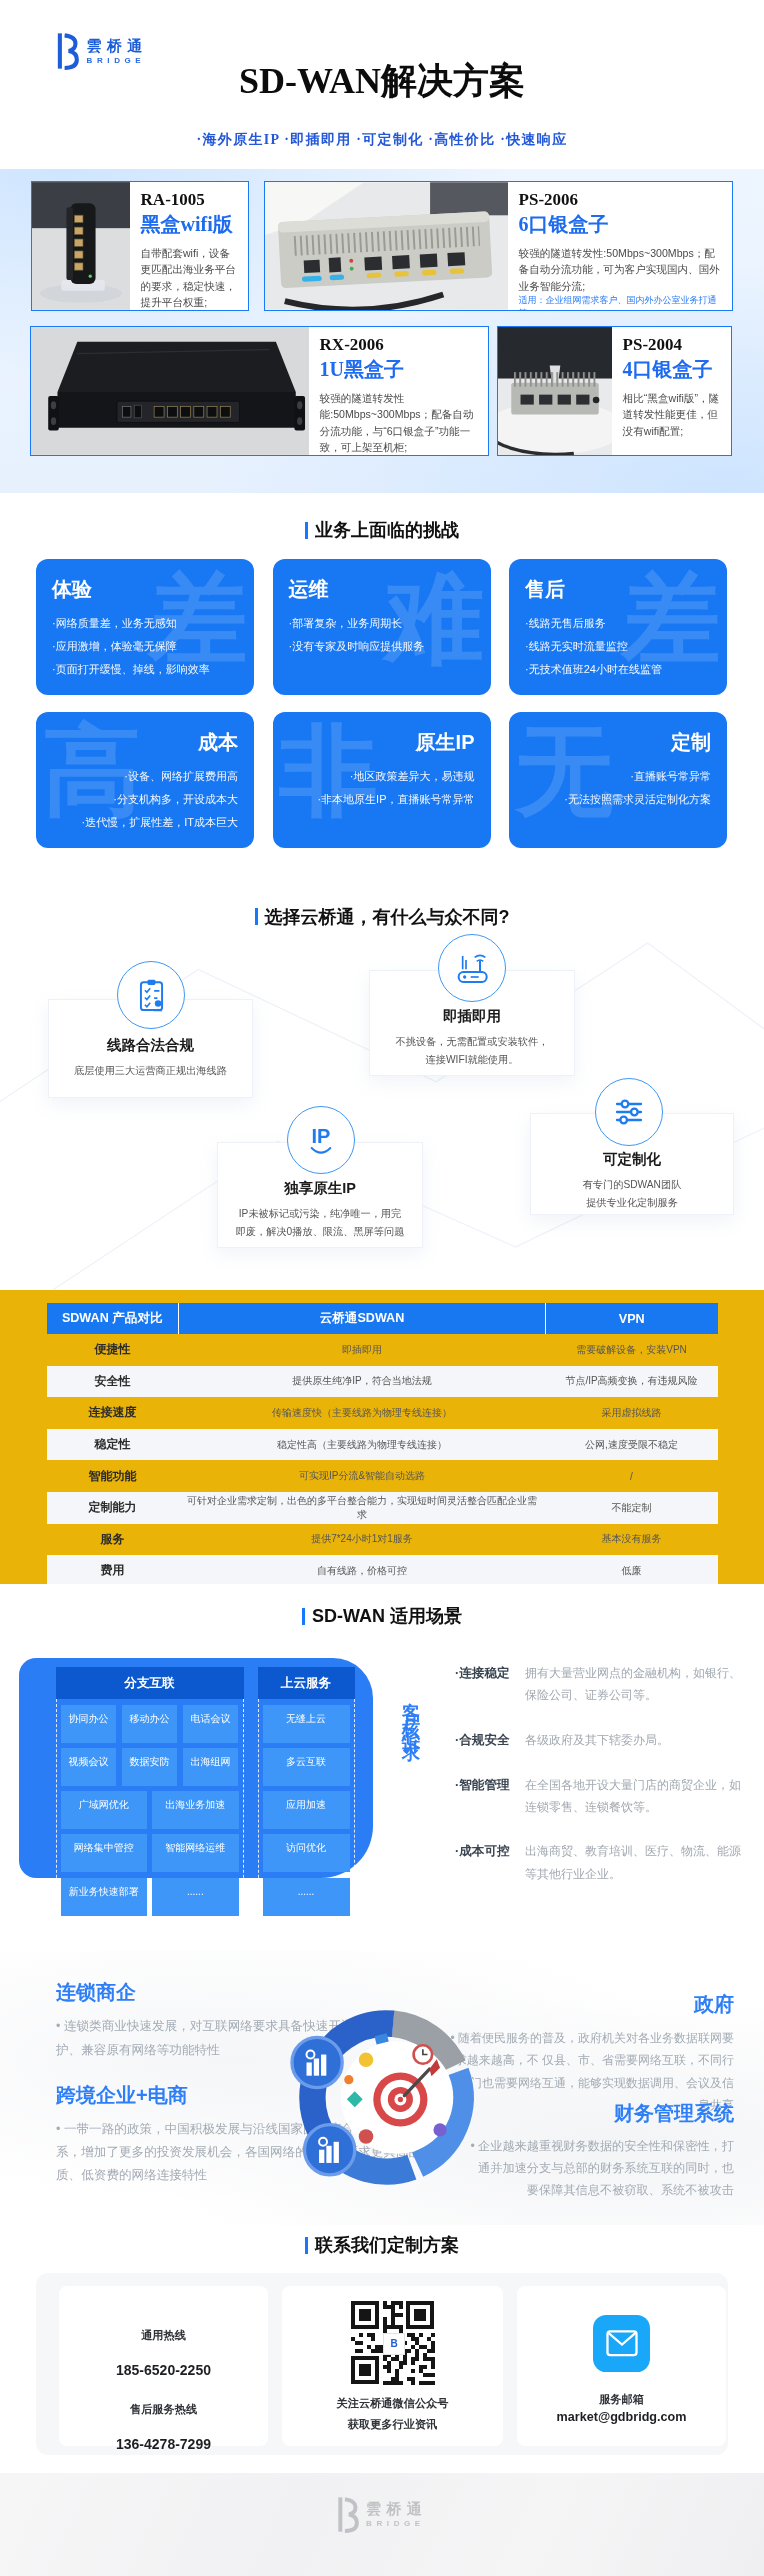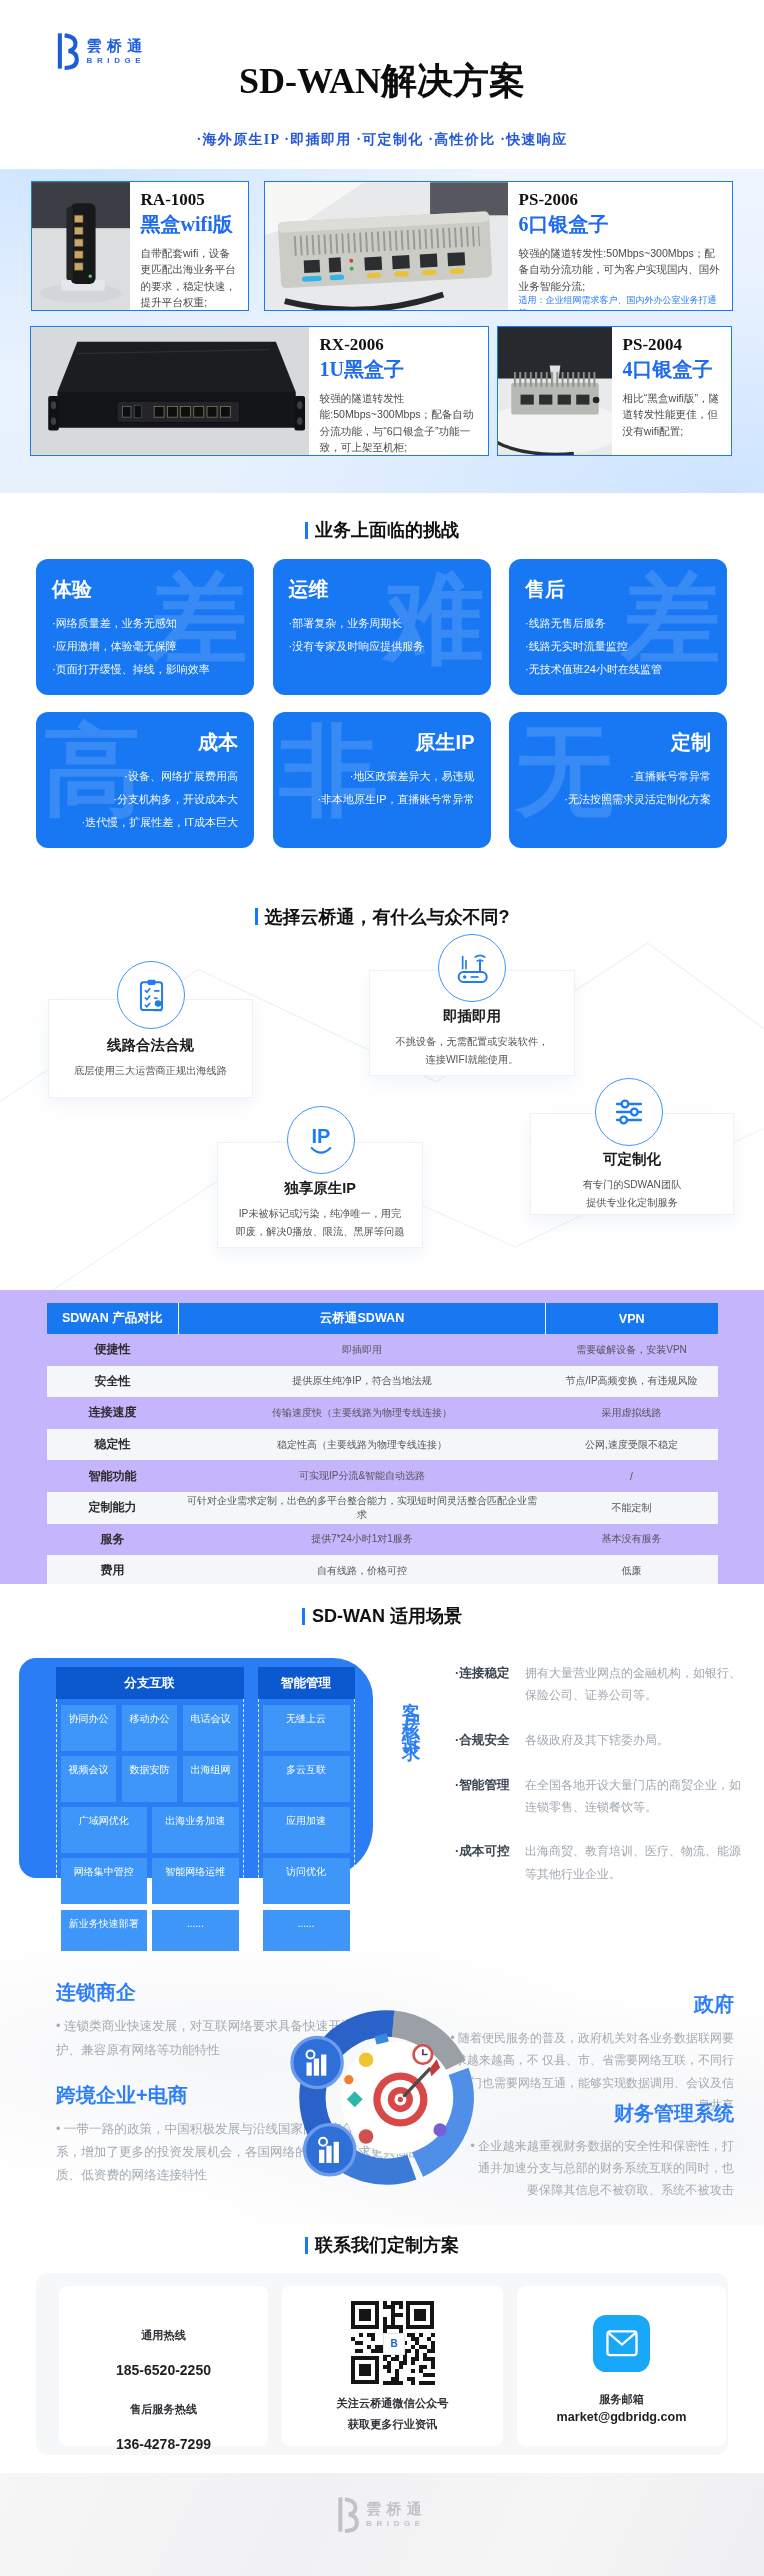--- a/index.html
+++ b/index.html
@@ -1,16 +1,16 @@
 <!DOCTYPE html>
 <html style="--primary_blue: #1877F3; --deep_blue: #0B58CF; --panel_blue: #2B7DF5; --tile_blue: #3E96F9; --heading_blue: #2E7FF7; --subtitle_blue: #2458D8; --email_blue: #18A7F9; --gray_text: #A3ABB4; --table_stripe: #F4F6F9;font-size:10.6px"><head>
 <meta charset="utf-8">
 <style>
   html,body{margin:0;padding:0;background:#fff;}
-  .page{position:relative;width:764px;height:2576px;overflow:hidden;background:#c4b5fd;
+  .page{position:relative;width:764px;height:2576px;overflow:hidden;background:#eab308;
         font-family:"Liberation Sans","DejaVu Sans",sans-serif;color:#222;}
   
   .sec-header{position:relative;height:169px;background:#fff;}
   .logo{position:absolute;left:56px;top:32px;display:flex;align-items:center;gap:6.6px;}
   .logo-txt{display:flex;flex-direction:column;line-height:1;}
   .logo-cn{font-size:15px;font-weight:800;color:#1d5dd8;letter-spacing:5.3px;}
   .logo-en{font-size:8px;font-weight:700;color:#2a6be0;letter-spacing:4.6px;margin-top:4px;}
   .main-title{position:absolute;top:57px;width:100%;text-align:center;
      font-family:"Liberation Serif","DejaVu Serif",serif;font-weight:900;font-size:36px;color:#0c0c0c;}
   .main-sub{position:absolute;top:131px;width:100%;text-align:center;
@@ -72,21 +72,21 @@
   .sec-sc{position:relative;height:367px;background:#fff;}
   .sec-sc .stitle{position:absolute;top:20px;}
   .sc-panel{position:absolute;left:18.5px;top:74px;width:354px;height:220px;background:#2b7df5;
      border-radius:17px 40px 52px 17px;}
   .sgroup{position:absolute;top:9.3px;}
   .sgroup.g0{left:37px;width:188px;}
   .sgroup.g1{left:239px;width:97px;}
   .g-header{height:32px;background:#0b58cf;color:#fff;font-size:12.6px;font-weight:700;line-height:32px;text-align:center;}
   .g-body{border:0.7px dashed rgba(255,255,255,.85);border-top:none;padding:5.3px 4px 6.6px;display:flex;flex-direction:column;gap:5.3px;}
   .sc-row{display:flex;gap:5.3px;}
-  .sc-tile{flex:1;background:#3e96f9;color:#fff;font-size:10px;line-height:28.4px;height:46px;text-align:center;
+  .sc-tile{flex:1;background:#3e96f9;color:#fff;font-size:10px;line-height:28.4px;height:38px;text-align:center;
      white-space:nowrap;overflow:hidden;}
   .vlabel{position:absolute;left:399px;top:104px;writing-mode:vertical-lr;text-orientation:upright;
      font-size:18px;font-weight:800;color:#2e7ff7;letter-spacing:8px;}
   .demands{position:absolute;left:455px;top:78px;width:292px;display:flex;flex-direction:column;gap:22.5px;}
   .d-row{display:flex;}
   .d-lab{width:70px;flex:none;font-size:12.6px;font-weight:700;color:#3a4551;line-height:1.75;}
   .d-desc{flex:1;font-size:12px;color:#a0a8b0;line-height:1.85;}
   
   .sec-seg{position:relative;height:274px;
      background:radial-gradient(ellipse at 30% 40%,#f5f6f8 0%,rgba(245,246,248,0) 60%),
@@ -482,21 +482,21 @@
               <div class="sc-tile">网络集中管控</div>
               <div class="sc-tile">智能网络运维</div>
             </div>
             <div class="sc-row">
               <div class="sc-tile">新业务快速部署</div>
               <div class="sc-tile">......</div>
             </div>
           </div>
         </div>
         <div class="sgroup g1">
-          <div class="g-header">智能管理</div>
+          <div class="g-header">上云服务</div>
           <div class="g-body">
             <div class="sc-row">
               <div class="sc-tile">无缝上云</div>
             </div>
             <div class="sc-row">
               <div class="sc-tile">多云互联</div>
             </div>
             <div class="sc-row">
               <div class="sc-tile">应用加速</div>
             </div>

